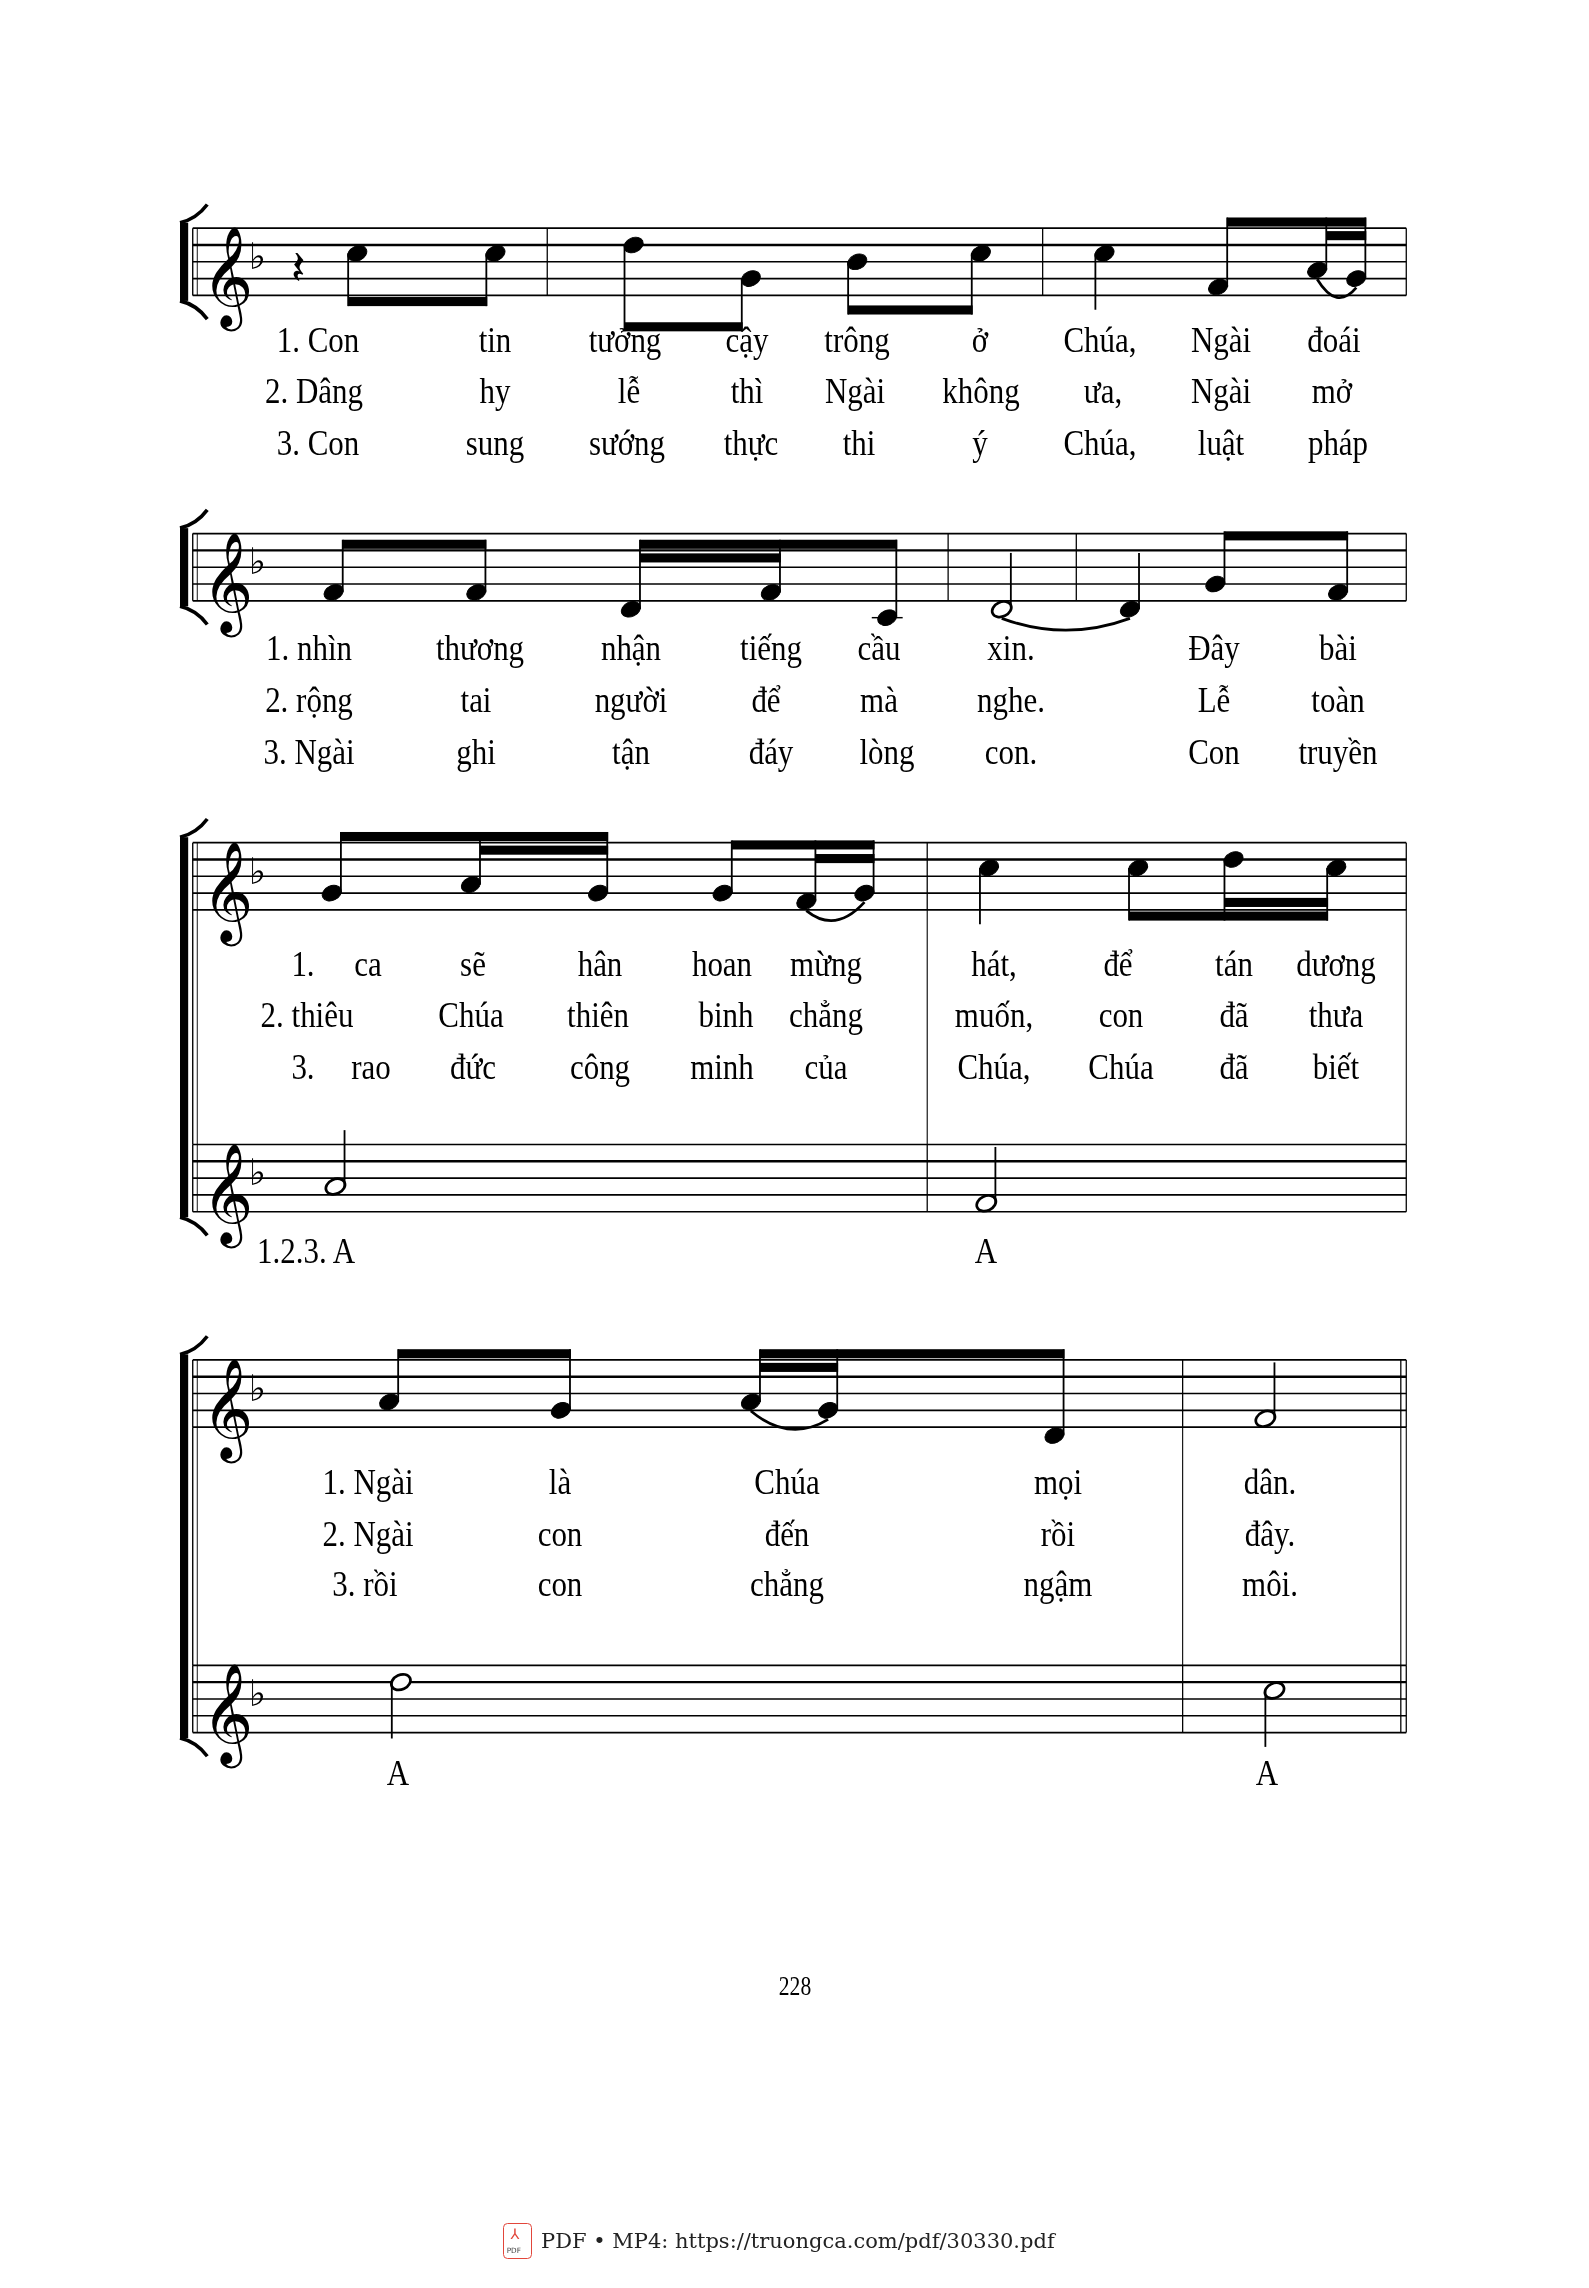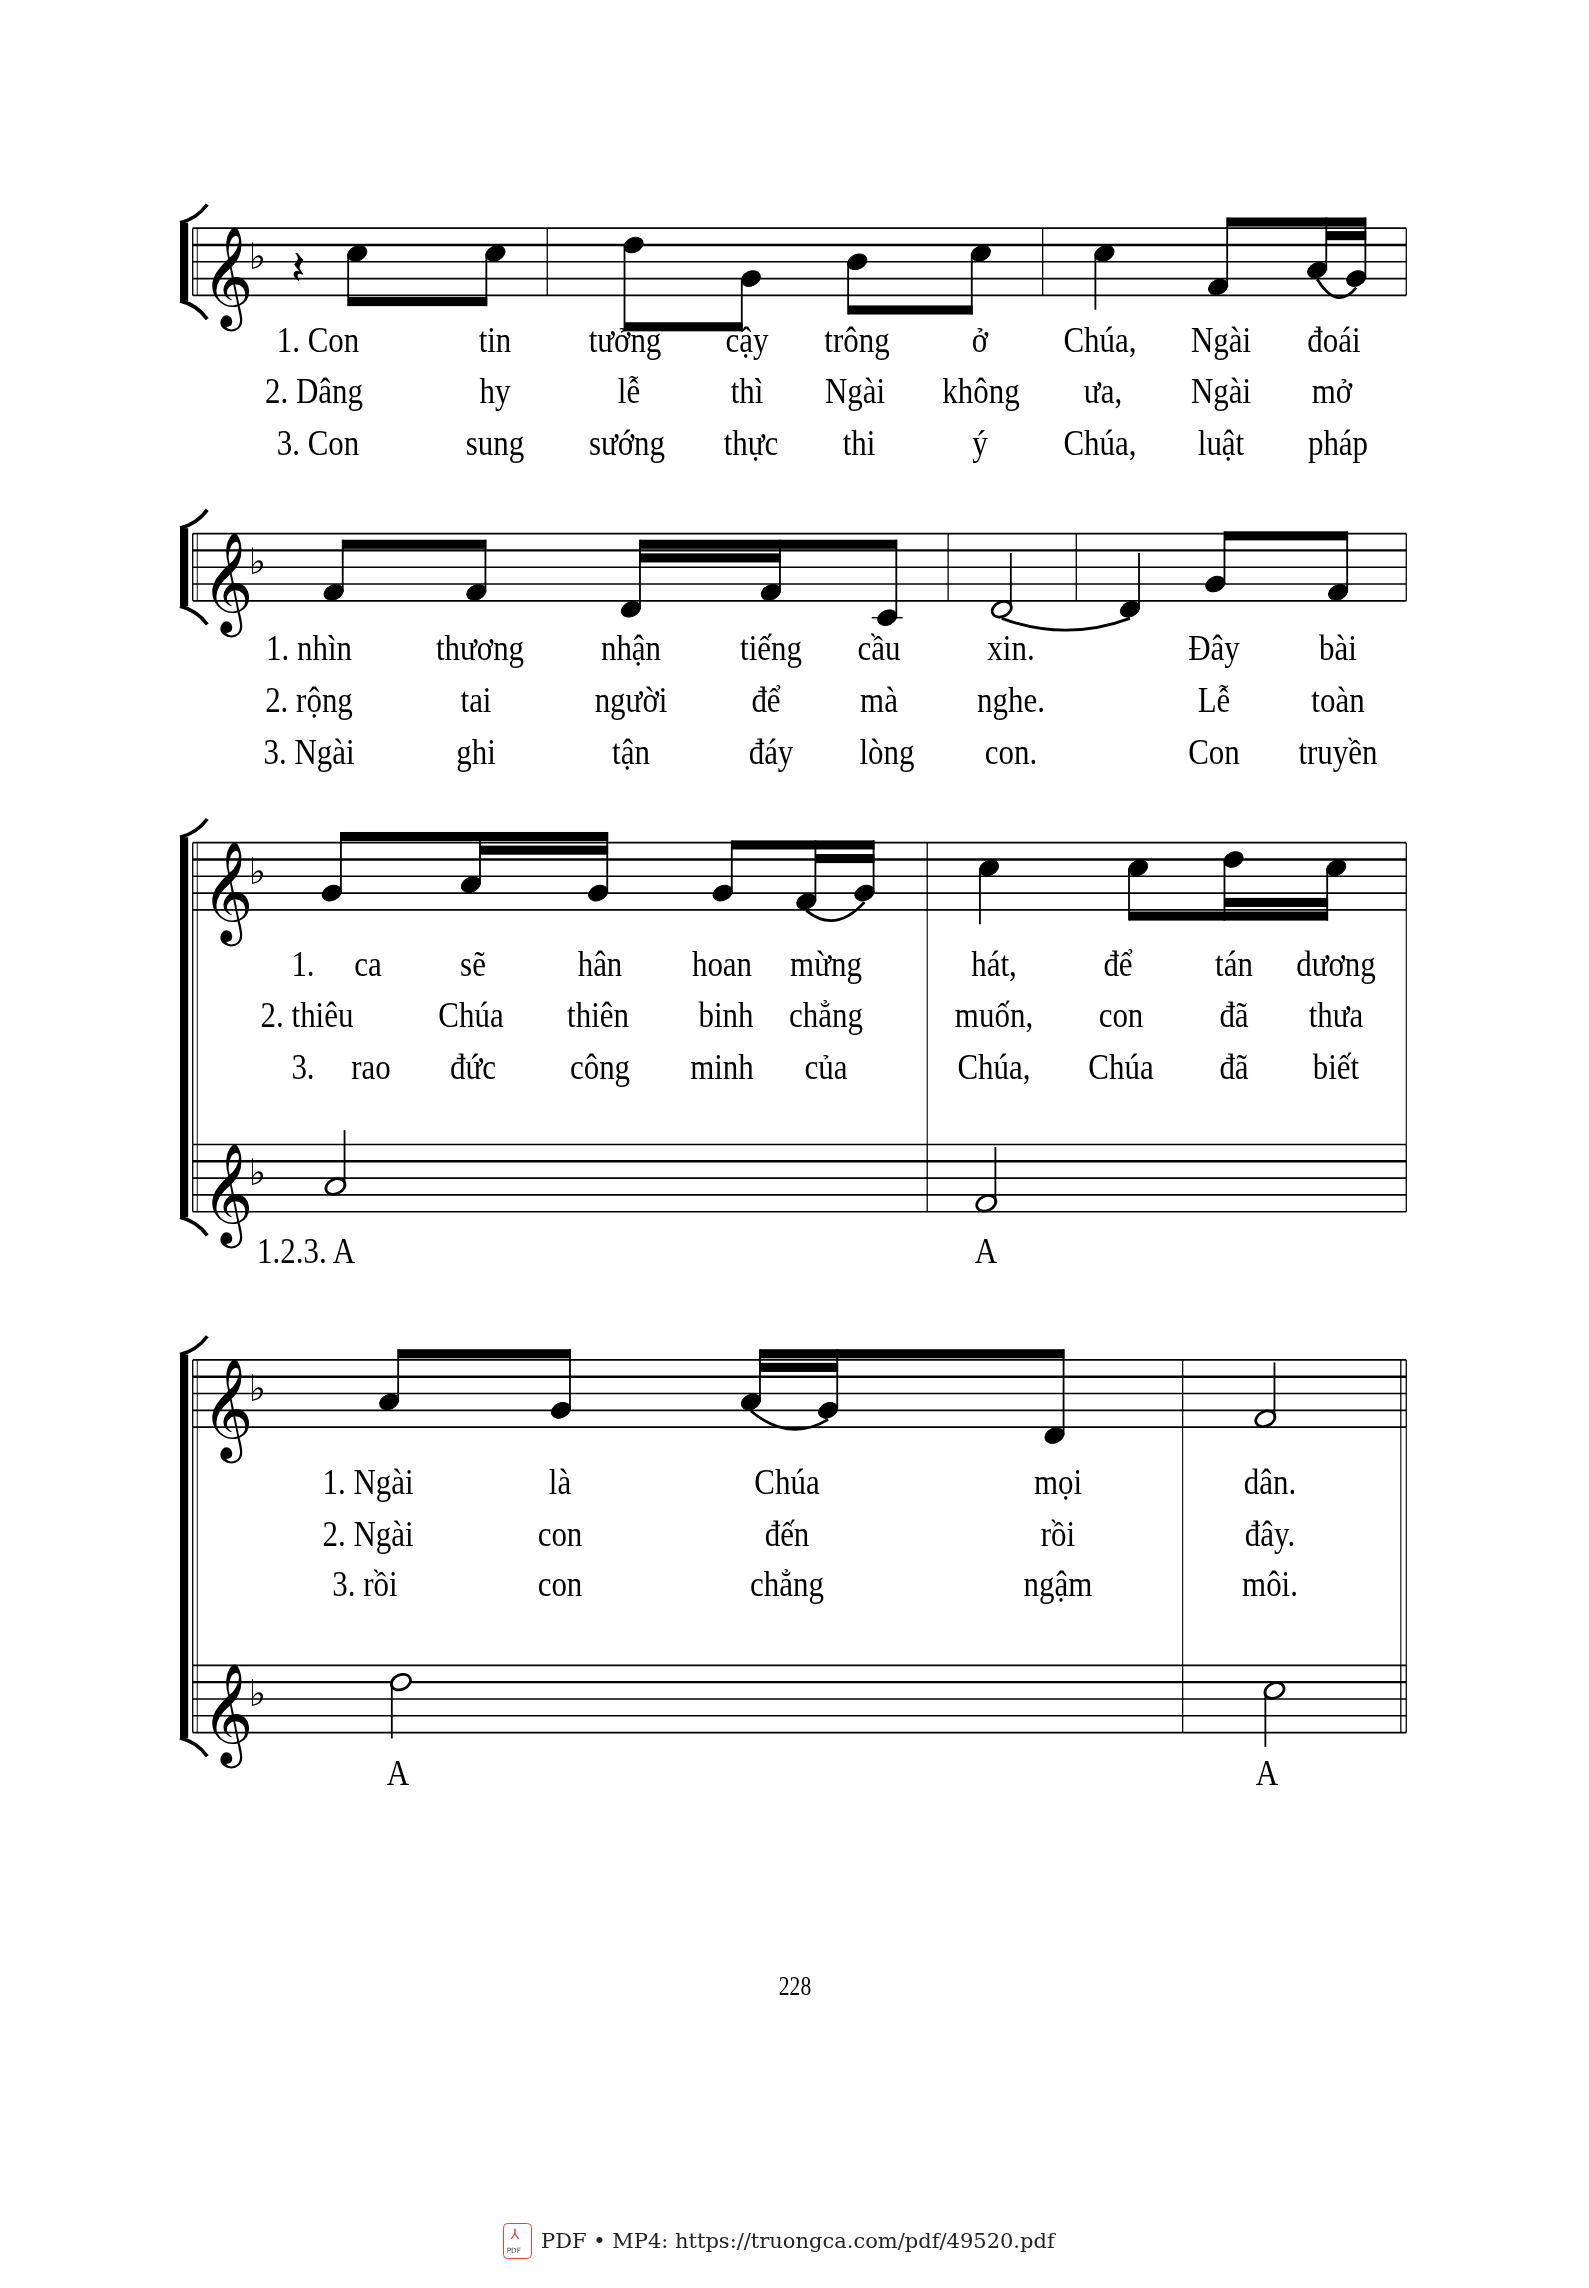--- a/index.html
+++ b/index.html
@@ -321,15 +321,15 @@
     <div class="lyric narrow" style="left: 1270px; top: 1566px;">môi.</div>
   </div>
 
 <div class="pagenum">228</div>
 
 <div class="footer">
   <span class="pdf-icon">
     <span class="glyph">⅄</span>
     <span class="lbl">PDF</span>
   </span>
-  <span>PDF • MP4: https://truongca.com/pdf/49520.pdf</span>
+  <span>PDF • MP4: https://truongca.com/pdf/30330.pdf</span>
 </div>
 
 
 </body></html>

